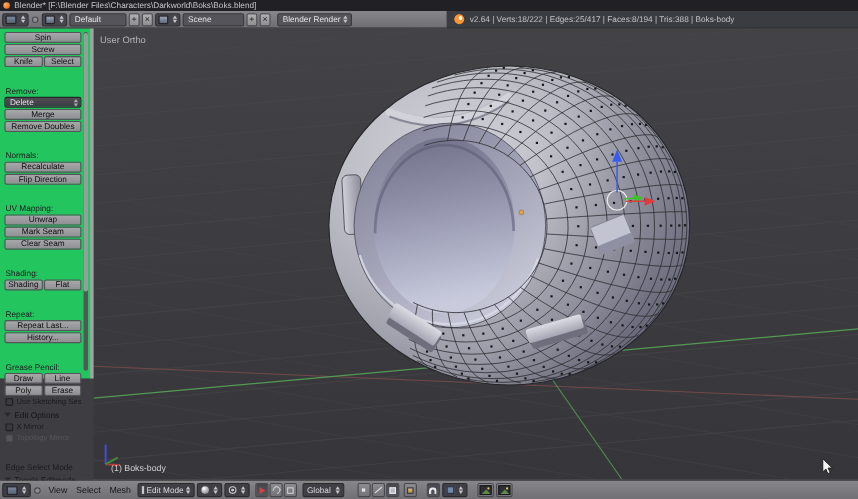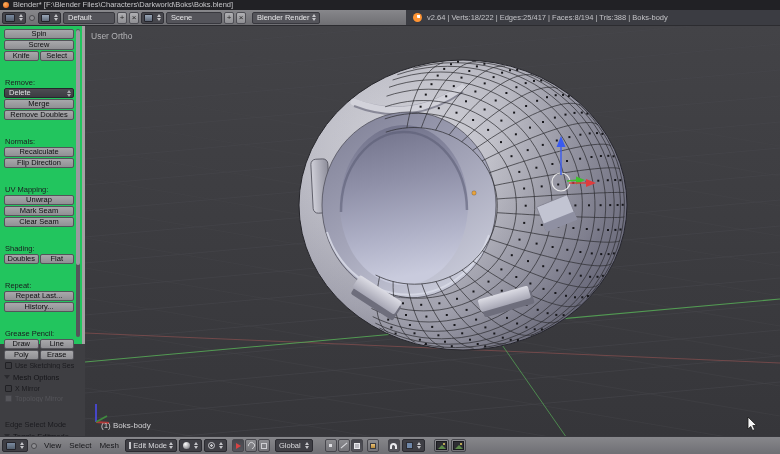--- a/index.html
+++ b/index.html
@@ -196,21 +196,21 @@
               <div class="btn">Unwrap</div>
             </div>
             <div class="srow">
               <div class="btn">Mark Seam</div>
             </div>
             <div class="srow">
               <div class="btn">Clear Seam</div>
             </div>
             <div class="slabel">Shading:</div>
             <div class="srow">
-              <div class="btn">Doubles</div>
+              <div class="btn">Shading</div>
               <div class="btn">Flat</div>
             </div>
             <div class="slabel">Repeat:</div>
             <div class="srow">
               <div class="btn">Repeat Last...</div>
             </div>
             <div class="srow">
               <div class="btn">History...</div>
             </div>
             <div class="slabel">Grease Pencil:</div>
@@ -221,21 +221,21 @@
             <div class="srow">
               <div class="btn">Poly</div>
               <div class="btn">Erase</div>
             </div>
             <div class="crow">
               <span class="cbox"></span>
               <span class="clabel">Use Sketching Sessio</span>
             </div>
             <div class="phdr">
               <span class="tri"></span>
-              <span>Mesh Options</span>
+              <span>Edit Options</span>
             </div>
             <div class="crow">
               <span class="cbox"></span>
               <span class="clabel">X Mirror</span>
             </div>
             <div class="crow disabled">
               <span class="cbox"></span>
               <span class="clabel">Topology Mirror</span>
             </div>
             <div class="slabel">Edge Select Mode</div>

